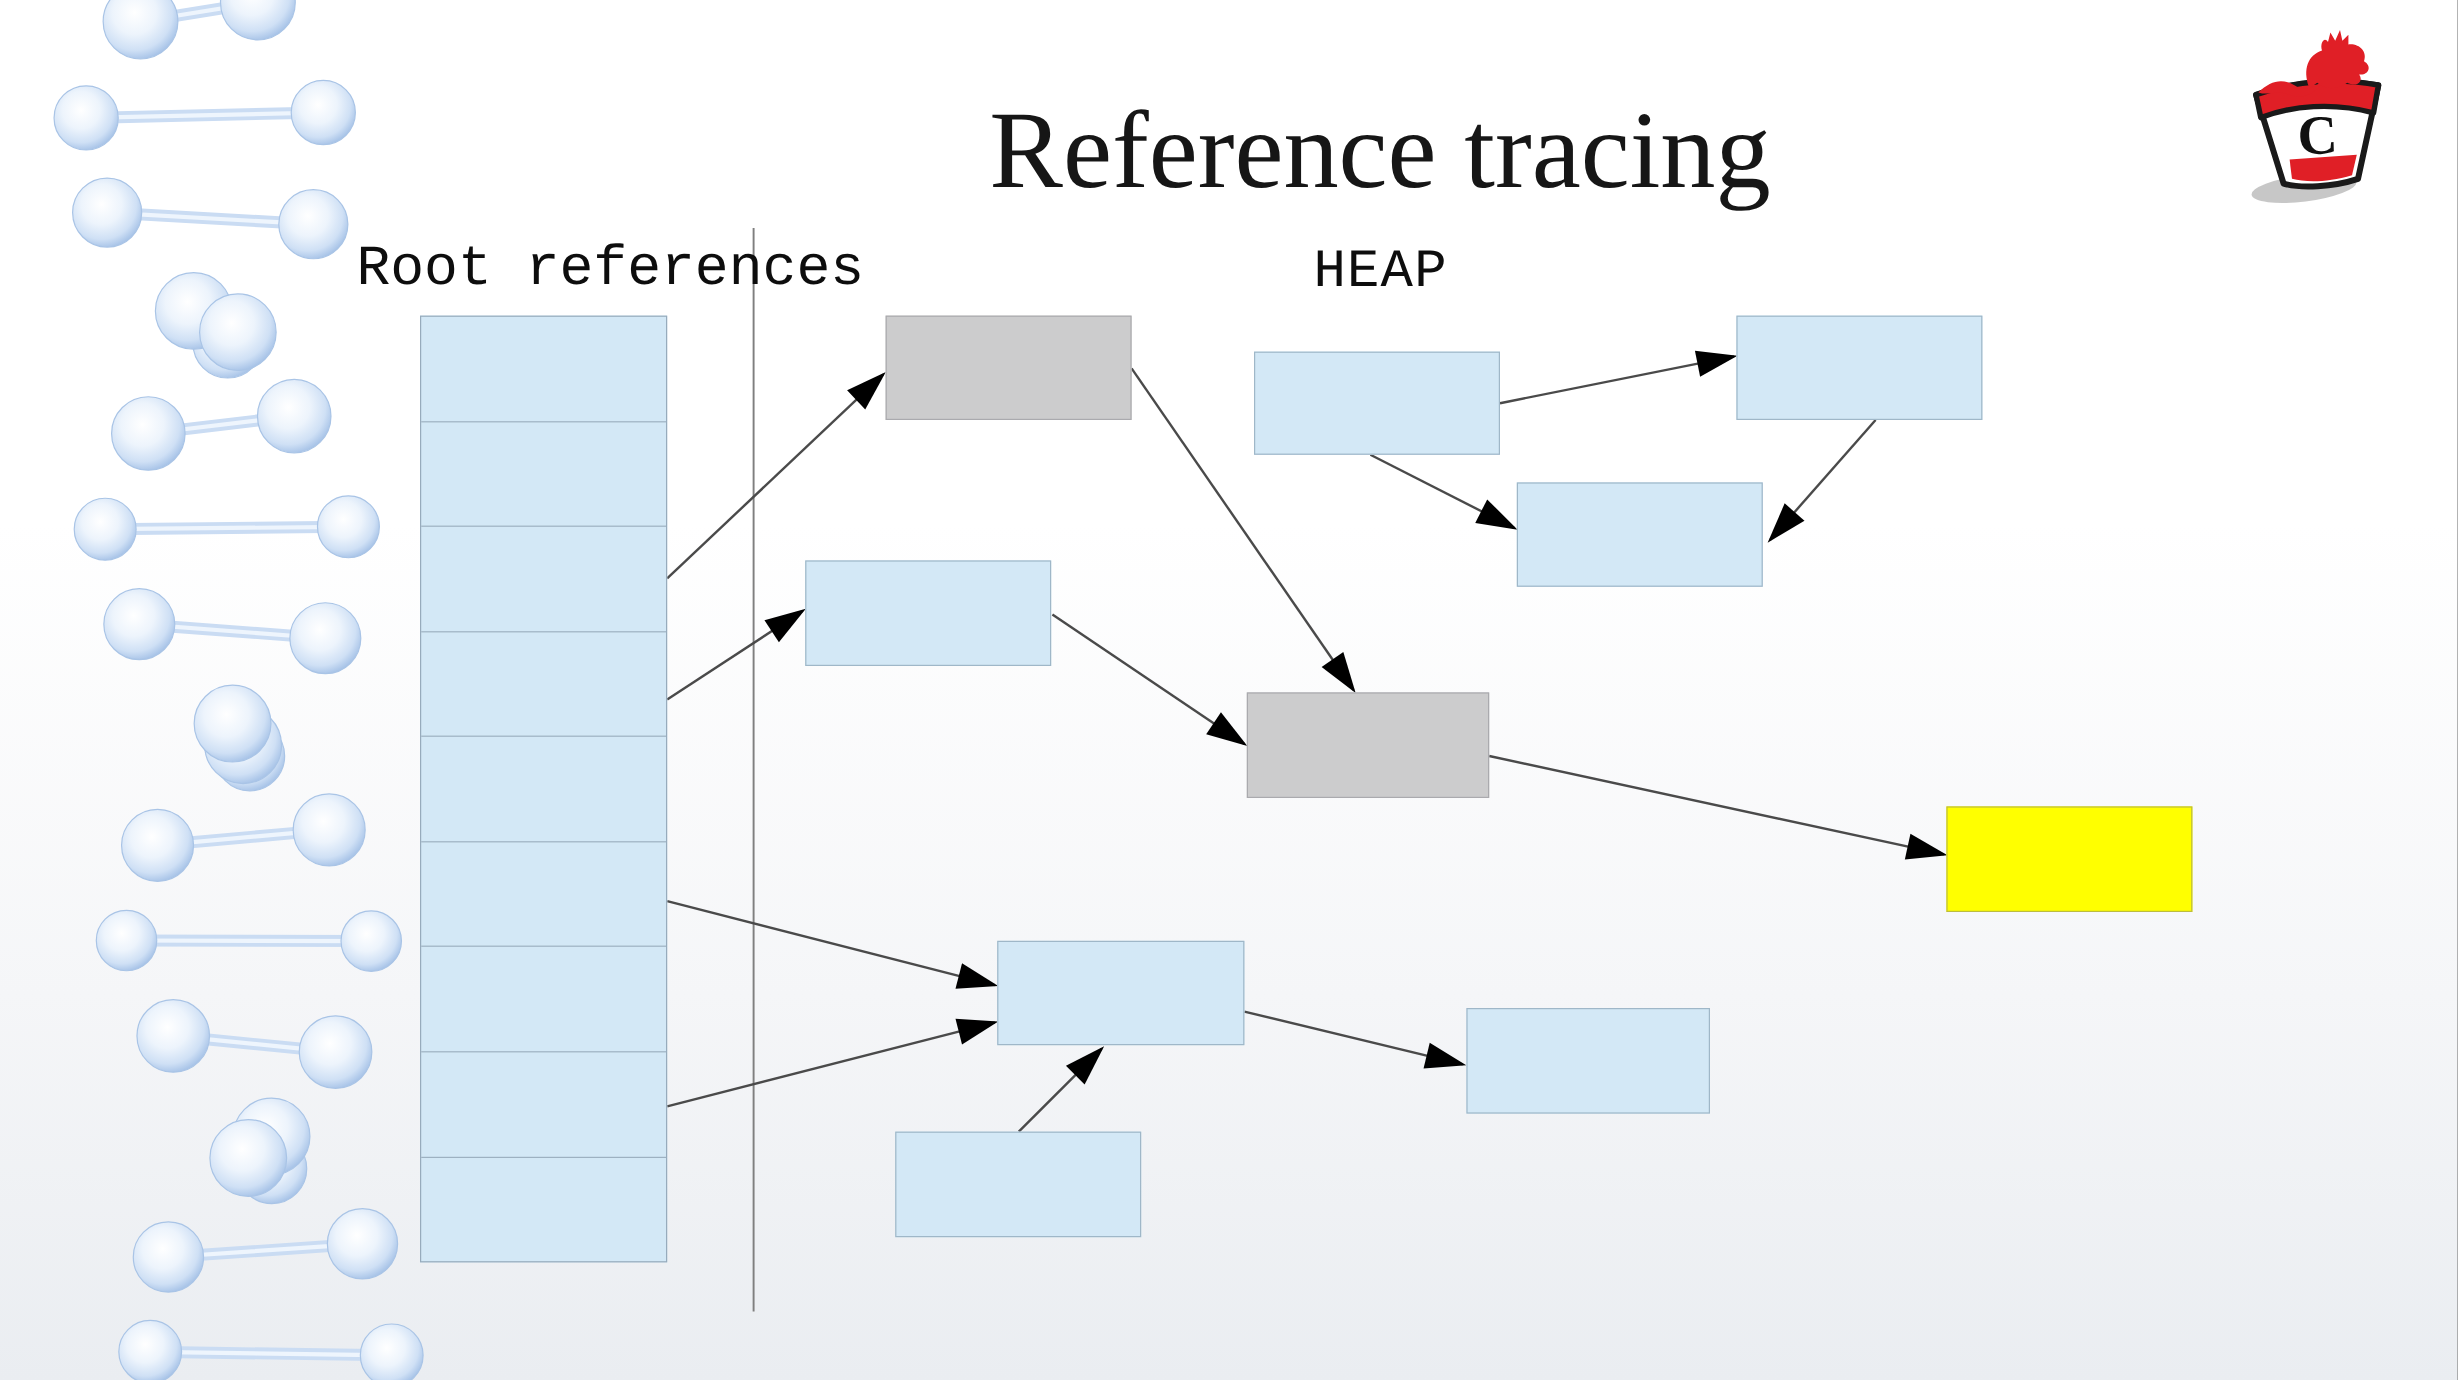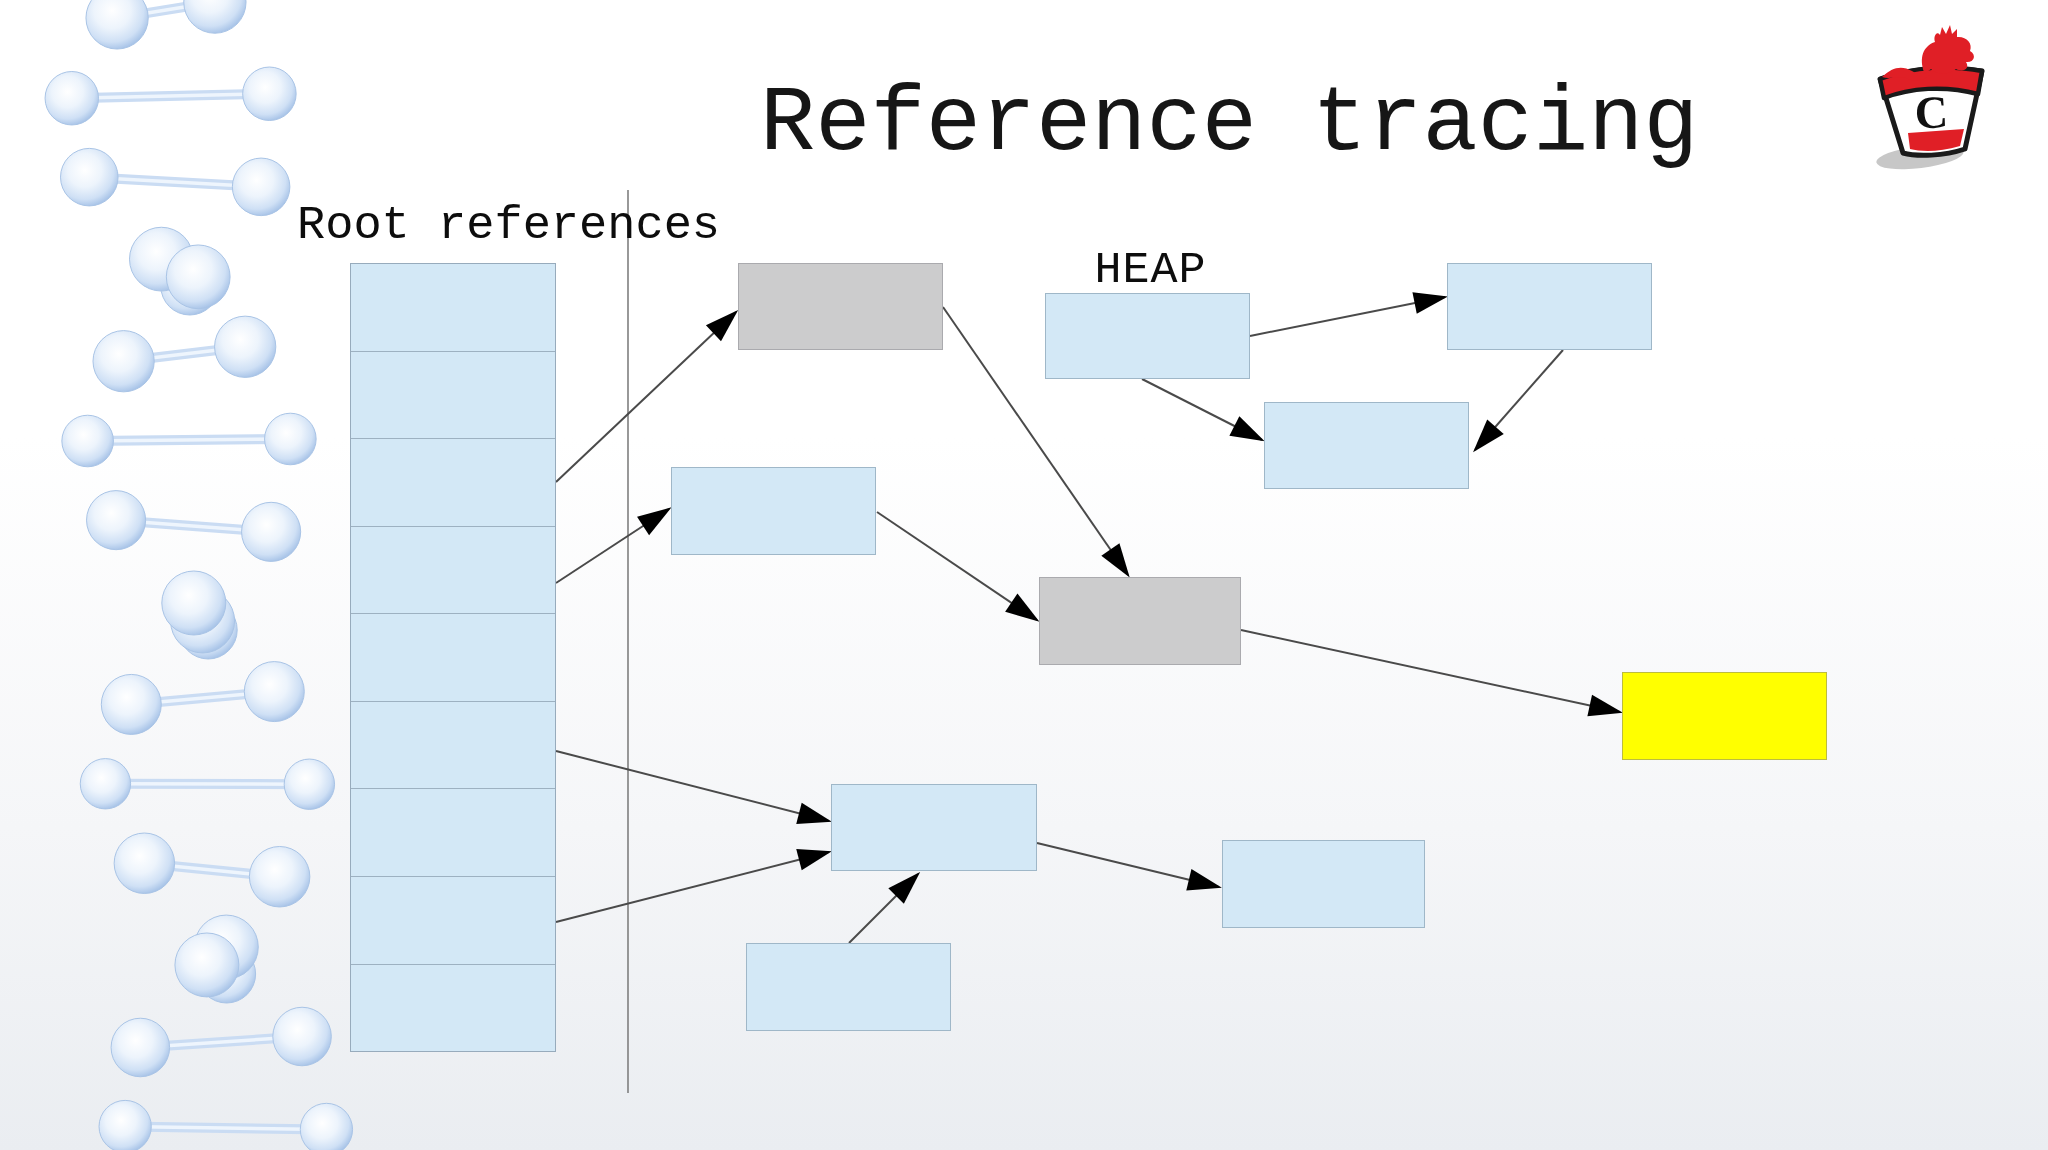--- a/index.html
+++ b/index.html
@@ -6,26 +6,26 @@
   #canvas{
     position:relative;width:2048px;height:1150px;overflow:hidden;
     background:linear-gradient(180deg,#ffffff 0%,#ffffff 38%,#f5f6f8 72%,#eaedf1 100%);
     font-family:"Liberation Sans",sans-serif;
   }
   svg{display:block;}
   #helix-svg{position:absolute;left:0;top:0;z-index:1;}
   #edges-svg{position:absolute;left:0;top:0;z-index:2;}
   #slide-title{
     position:absolute;left:760px;top:72px;width:780px;text-align:center;
-    font-family:Liberation Mono, monospace;font-size:92px;font-weight:400;
+    font-family:Liberation Serif, serif;font-size:92px;font-weight:400;
     color:#161616;z-index:4;white-space:nowrap;
   }
   .zone-label{position:absolute;color:#0d0d0d;z-index:4;white-space:nowrap;font-family:Liberation Mono, monospace;}
   #root-label{left:297px;top:199px;font-size:47px;}
-  #heap-label{left:1038px;top:201px;width:225px;text-align:center;font-size:45px;letter-spacing:1px;margin-top:44px;}
+  #heap-label{left:1038px;top:201px;width:225px;text-align:center;font-size:45px;letter-spacing:1px;}
   #root-stack{
     position:absolute;display:flex;flex-direction:column;z-index:3;
     border:1.5px solid #97abbc;box-sizing:border-box;
   }
   .stack-cell{flex:1 1 0;border-bottom:1.5px solid #9db1c1;}
   .stack-cell:last-child{border-bottom:none;}
   #heap-nodes{position:absolute;left:0;top:0;width:100%;height:100%;z-index:3;pointer-events:none;}
   .heap-node{position:absolute;box-sizing:border-box;}
   #logo{position:absolute;left:1868px;top:22px;z-index:5;}
 </style>

